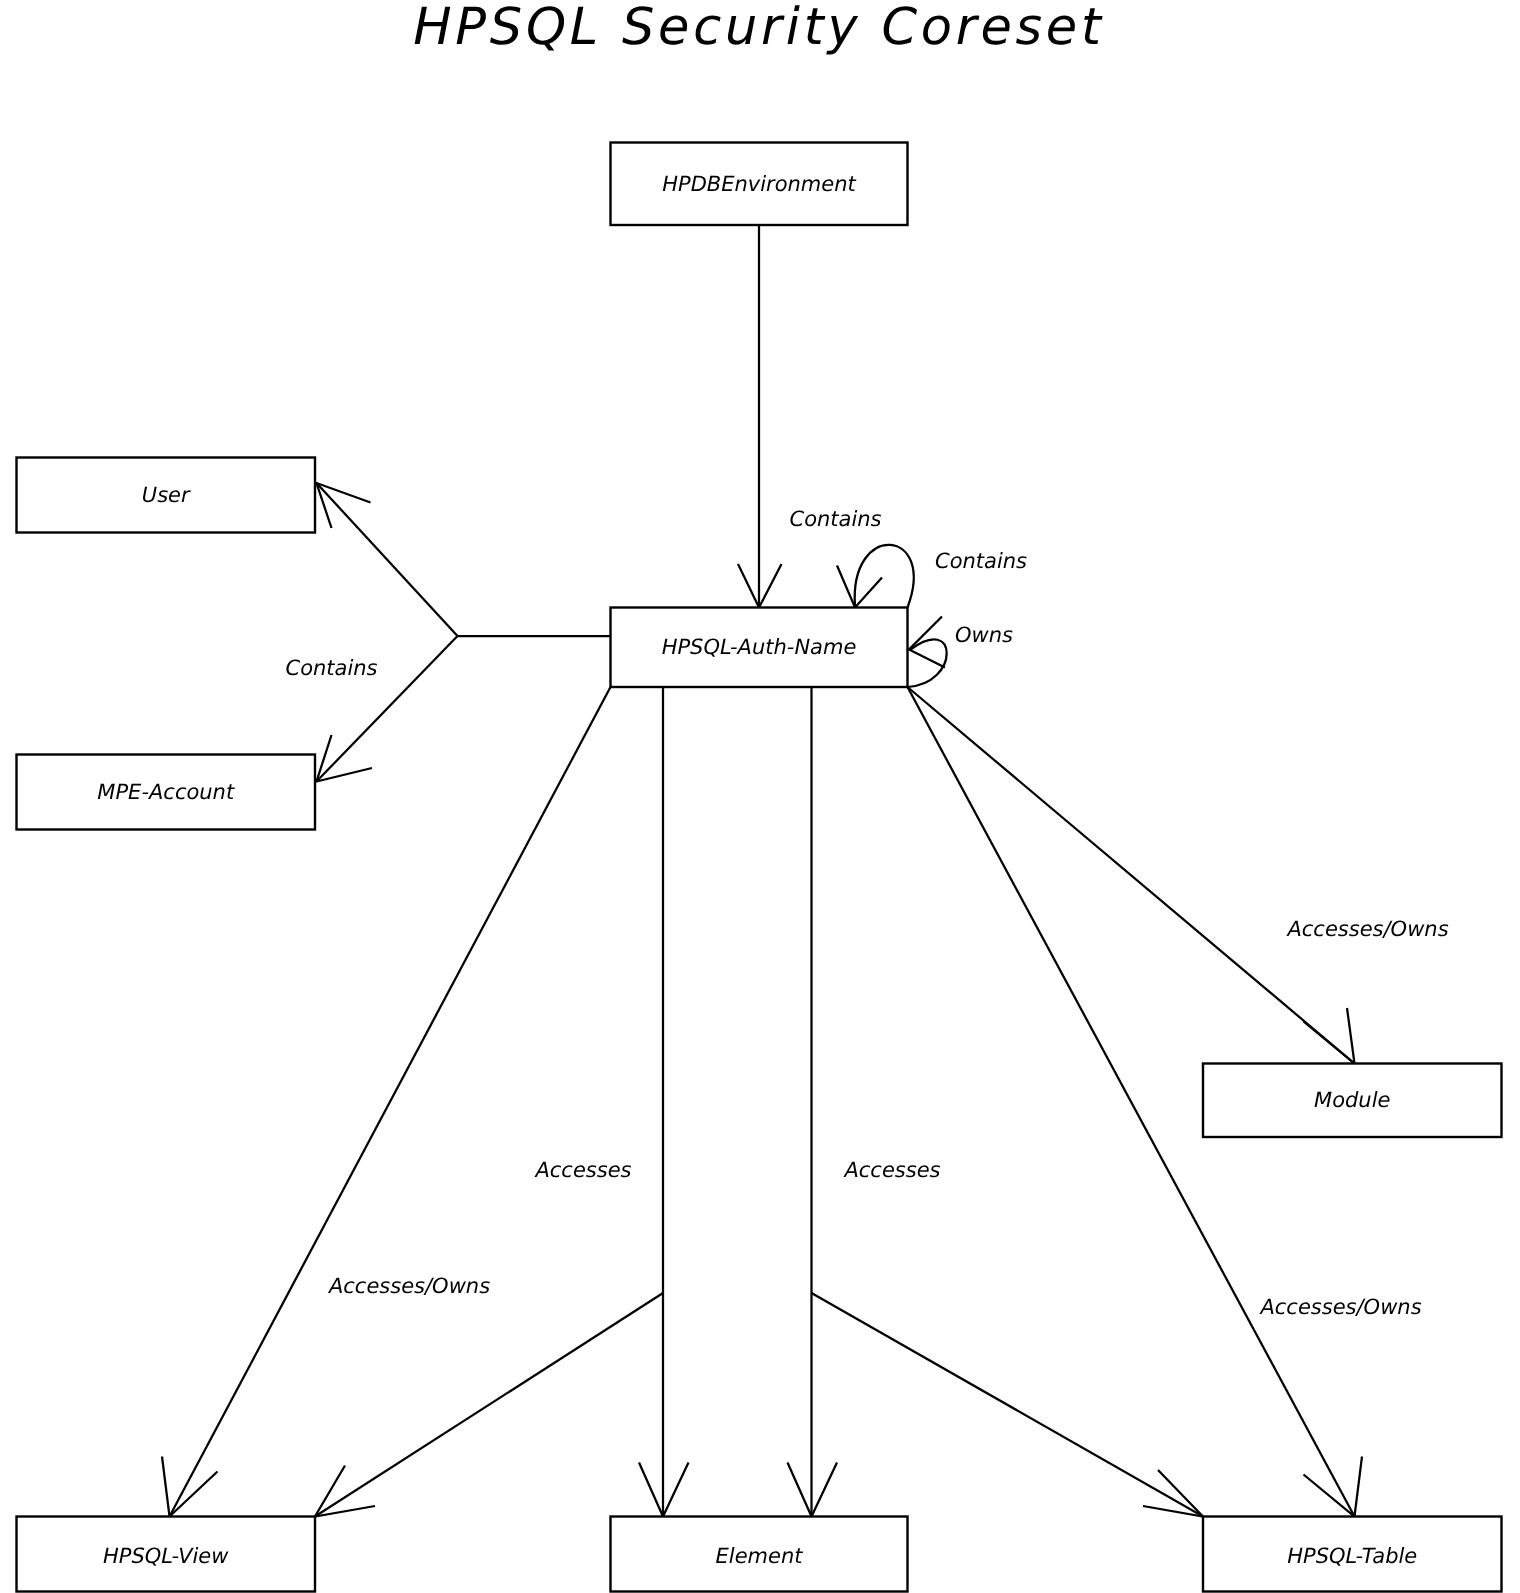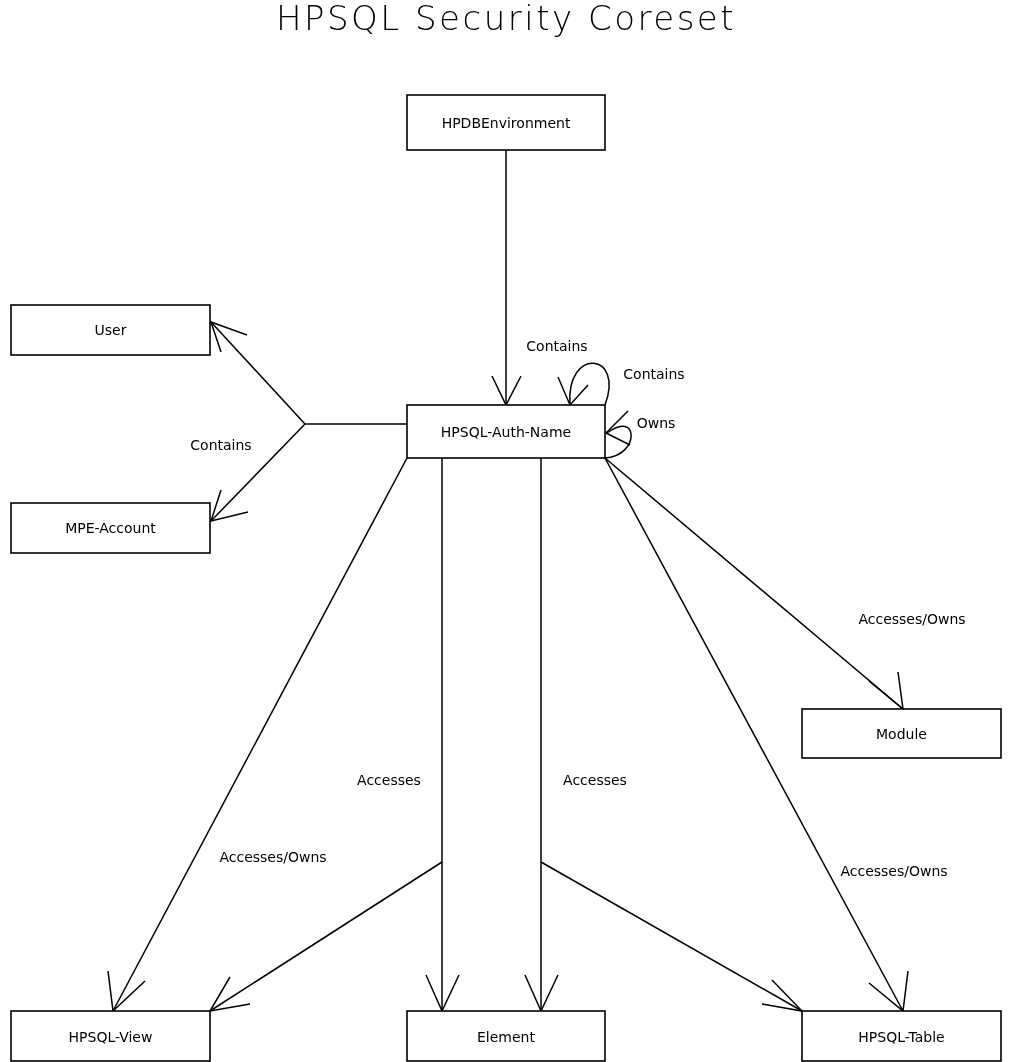--- a/index.html
+++ b/index.html
@@ -13,20 +13,21 @@
     position: relative;
     overflow: hidden;
     font-family: "DejaVu Sans", sans-serif;
   }
   #diagram-root {
     position: absolute;
     left: 0;
     top: 0;
     width: 817px;
     height: 1062px;
+    font-style: italic;
   }
   svg#diagram {
     display: block;
     width: 1013px;
     height: 1062px;
     background: #ffffff;
   }
   .node-box {
     fill: #ffffff;
     stroke: #000000;

